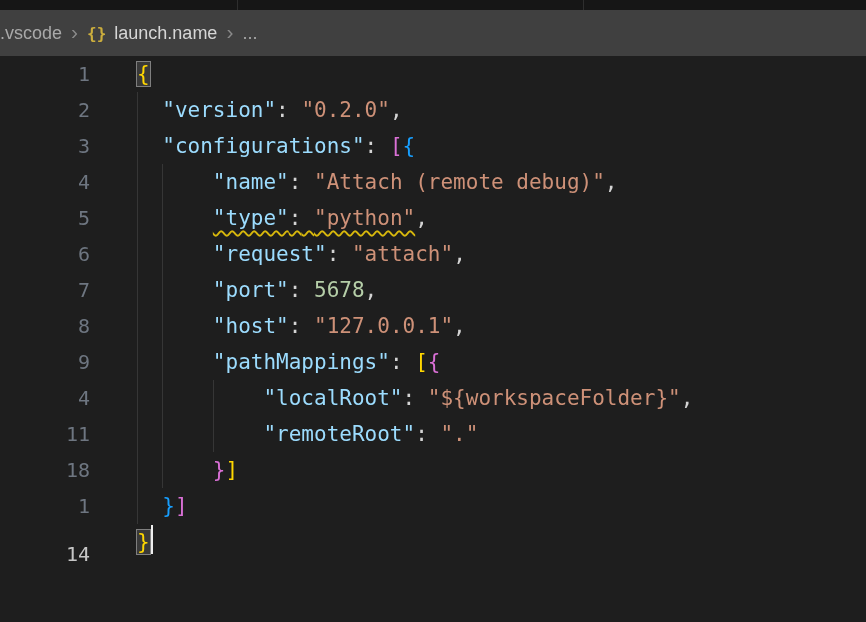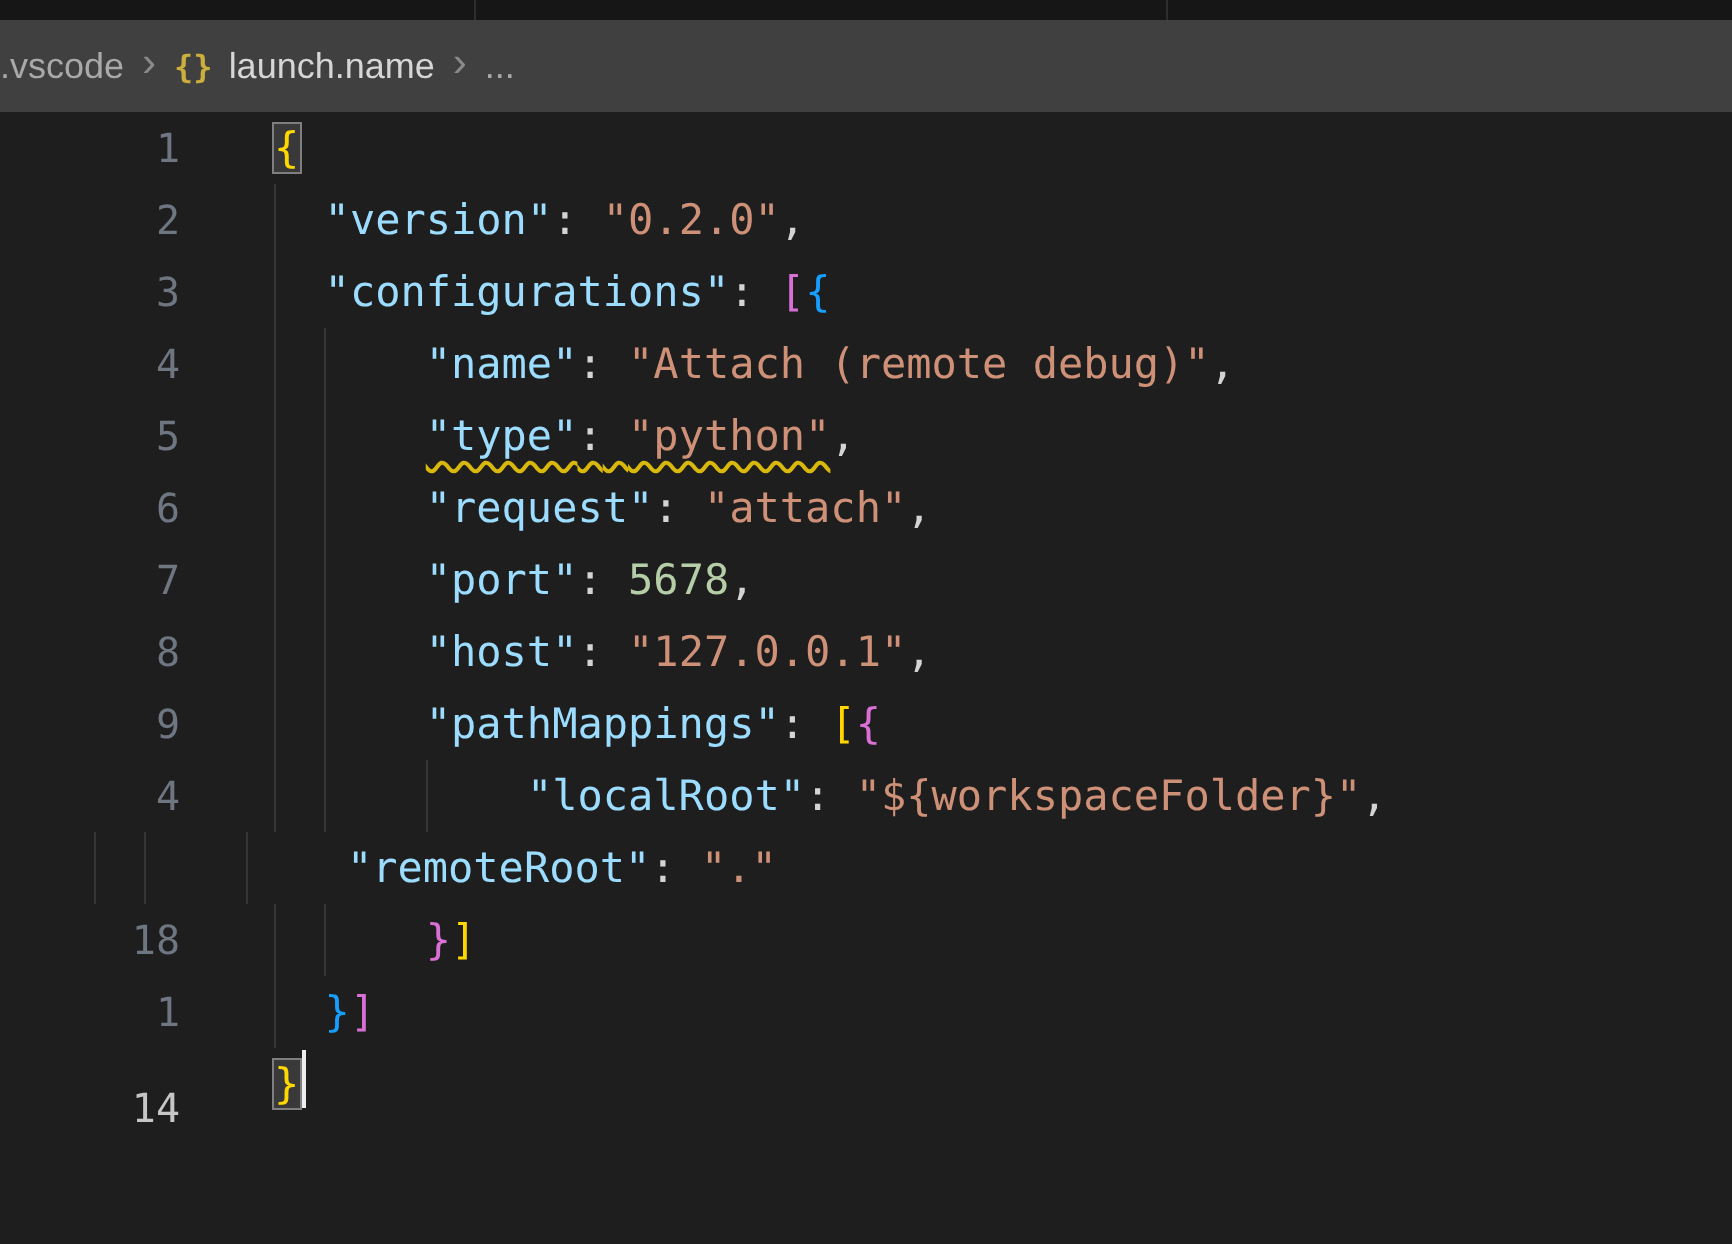--- a/index.html
+++ b/index.html
@@ -119,20 +119,21 @@
       </div>
       <div class="line">
         <div class="gutter">9</div>
         <div class="code"><span class="code-inner"><span class="guide" style="left: 0ch;"></span><span class="guide" style="left: 2ch;"></span><span class="tok tok-plain">      </span><span class="tok tok-key">"pathMappings"</span><span class="tok tok-punct">:</span><span class="tok tok-plain"> </span><span class="tok tok-b1">[</span><span class="tok tok-b2">{</span></span></div>
       </div>
       <div class="line">
         <div class="gutter">4</div>
         <div class="code"><span class="code-inner"><span class="guide" style="left: 0ch;"></span><span class="guide" style="left: 2ch;"></span><span class="guide" style="left: 6ch;"></span><span class="tok tok-plain">          </span><span class="tok tok-key">"localRoot"</span><span class="tok tok-punct">:</span><span class="tok tok-plain"> </span><span class="tok tok-str">"${workspaceFolder}"</span><span class="tok tok-punct">,</span></span></div>
       </div>
       <div class="line">
+        <div class="gutter">11</div>
         <div class="code"><span class="code-inner"><span class="guide" style="left: 0ch;"></span><span class="guide" style="left: 2ch;"></span><span class="guide" style="left: 6ch;"></span><span class="tok tok-plain">          </span><span class="tok tok-key">"remoteRoot"</span><span class="tok tok-punct">:</span><span class="tok tok-plain"> </span><span class="tok tok-str">"."</span></span></div>
       </div>
       <div class="line">
         <div class="gutter">18</div>
         <div class="code"><span class="code-inner"><span class="guide" style="left: 0ch;"></span><span class="guide" style="left: 2ch;"></span><span class="tok tok-plain">      </span><span class="tok tok-b2">}</span><span class="tok tok-b1">]</span></span></div>
       </div>
       <div class="line">
         <div class="gutter">1</div>
         <div class="code"><span class="code-inner"><span class="guide" style="left: 0ch;"></span><span class="tok tok-plain">  </span><span class="tok tok-b3">}</span><span class="tok tok-b2">]</span></span></div>
       </div>

